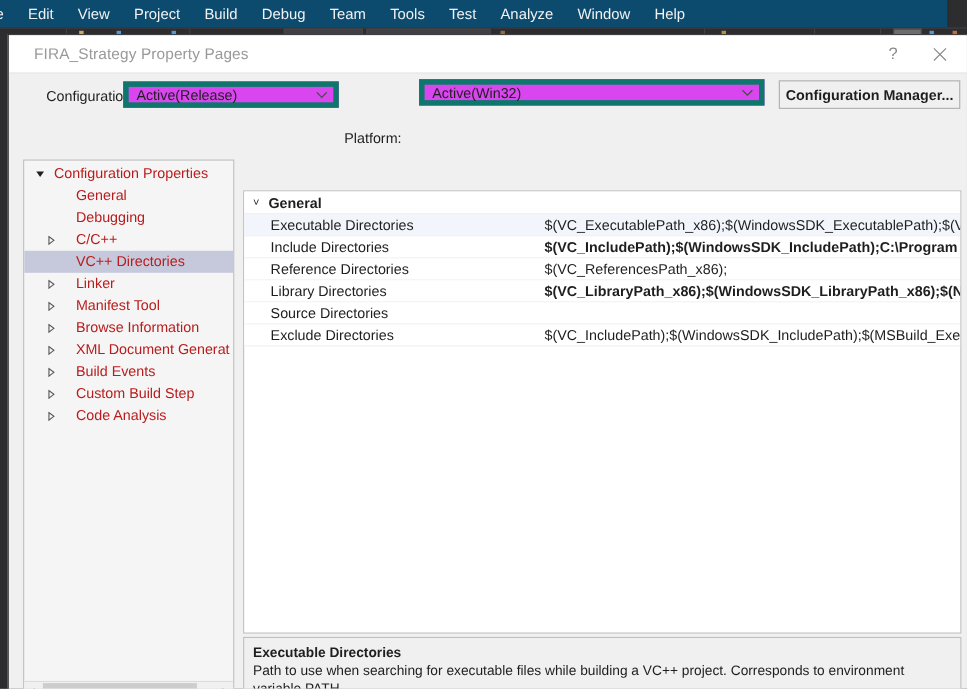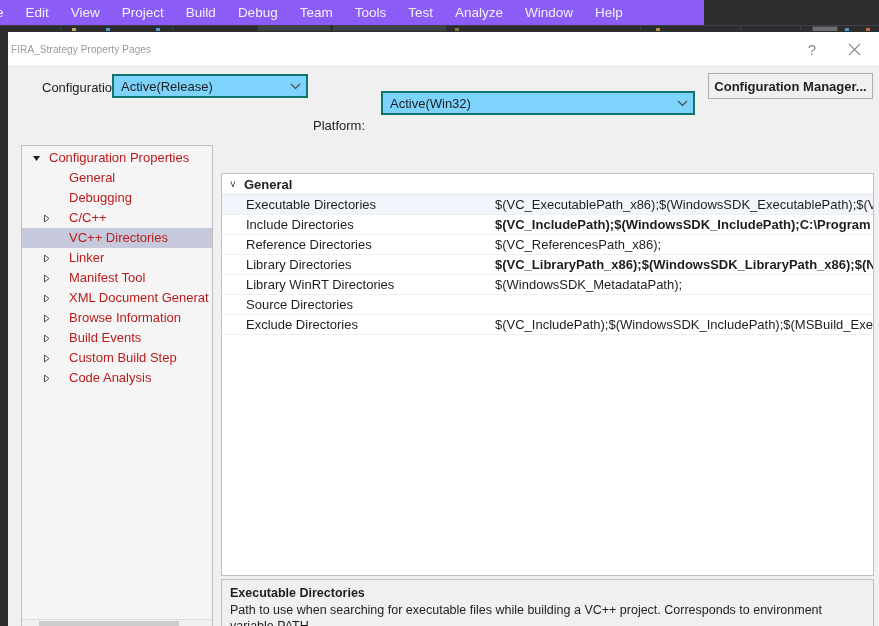--- a/index.html
+++ b/index.html
@@ -8,22 +8,22 @@
     width: 879px; height: 626px;
     overflow: hidden;
     font-family: "Liberation Sans", sans-serif;
   }
   body { background: #2d2d30; }
 
   
   #vs-root { position: absolute; inset: 0; background: #2d2d30; }
 
   #menubar {
-    position: absolute; left: 0; top: 0; width: 704px; height: 25px;
-    background: #8b5cf6;
+    position: absolute; left: 0; top: 0; width: 861px; height: 25px;
+    background: #0c4a6e;
     display: flex; align-items: center;
     padding-left: 0px;
   }
   .menu-item {
     color: #f1f1f1;
     font-size: 13.5px;
     padding: 3px 11px;
     white-space: nowrap;
     line-height: 17px;
   }
@@ -49,23 +49,23 @@
     overflow: hidden;
   }
 
   #dlg-titlebar {
     position: relative;
     height: 34px;
     background: #ffffff;
     display: flex; align-items: center;
   }
   #dlg-title {
-    font-size: 10px;
+    font-size: 14px;
     color: #9a9a9a;
-    padding-left: 3px;
+    padding-left: 23px;
     letter-spacing: .1px;
   }
   .title-btn {
     position: absolute; top: 0; height: 34px; width: 38px;
     display: flex; align-items: center; justify-content: center;
     color: #8b8b8b;
   }
   #help-btn { right: 48px; font-size: 15px; }
   #close-btn { right: 6px; }
   #close-btn svg { display:block; }
@@ -84,32 +84,32 @@
   .lbl {
     position: absolute;
     font-size: 13px; color: #1e1e1e;
     line-height: 16px;
   }
   #config-label { left: 13px; top: 13px; margin-left: 21px; }
   #platform-label { left: 305px; top: 13px; margin-top: 38px; }
 
   .combo {
     position: absolute; height: 24px;
-    background: #7dd3fc;
-    border: 2px solid #0f766e;
+    background: #d946ef;
+    border: 5px solid #0f766e;
     display: flex; align-items: center;
     font-size: 13px; color: #1e1e1e;
   }
   .combo .cval { padding-left: 7px; flex: 1; overflow: hidden; white-space: nowrap; }
   .combo .carrow {
     width: 22px; display:flex; align-items:center; justify-content:center;
     color: #4a4a4a;
   }
   #config-combo { left: 104px; top: 7px; width: 196px; }
-  #platform-combo { left: 373px; top: 24px; width: 314px; gap: 38px; }
+  #platform-combo { left: 373px; top: 5px; width: 314px; gap: 38px; }
 
   #config-mgr-btn {
     position: absolute; left: 700px; top: 6px; width: 165px; height: 26px;
     background: #f0f0f0; border: 1px solid #adadad;
     font-size: 13px; color: #1e1e1e;
     display: flex; align-items: center; justify-content: center; font-weight: bold;
   }
 
   
   #tree-panel {
@@ -308,26 +308,26 @@
               </span><span class="lbltxt">Linker</span></div>
             <div class="tree-row lvl1"><span class="tw indent1">
                 <svg width="9" height="9" viewBox="0 0 9 9">
                   <path d="M2.5 1 L2.5 8 L7 4.5 Z" fill="none" stroke="#555" stroke-width="1"></path>
                 </svg>
               </span><span class="lbltxt">Manifest Tool</span></div>
             <div class="tree-row lvl1"><span class="tw indent1">
                 <svg width="9" height="9" viewBox="0 0 9 9">
                   <path d="M2.5 1 L2.5 8 L7 4.5 Z" fill="none" stroke="#555" stroke-width="1"></path>
                 </svg>
+              </span><span class="lbltxt">Browse Information</span></div>
+            <div class="tree-row lvl1"><span class="tw indent1">
+                <svg width="9" height="9" viewBox="0 0 9 9">
+                  <path d="M2.5 1 L2.5 8 L7 4.5 Z" fill="none" stroke="#555" stroke-width="1"></path>
+                </svg>
               </span><span class="lbltxt">XML Document Generat</span></div>
-            <div class="tree-row lvl1"><span class="tw indent1">
-                <svg width="9" height="9" viewBox="0 0 9 9">
-                  <path d="M2.5 1 L2.5 8 L7 4.5 Z" fill="none" stroke="#555" stroke-width="1"></path>
-                </svg>
-              </span><span class="lbltxt">Browse Information</span></div>
             <div class="tree-row lvl1"><span class="tw indent1">
                 <svg width="9" height="9" viewBox="0 0 9 9">
                   <path d="M2.5 1 L2.5 8 L7 4.5 Z" fill="none" stroke="#555" stroke-width="1"></path>
                 </svg>
               </span><span class="lbltxt">Build Events</span></div>
             <div class="tree-row lvl1"><span class="tw indent1">
                 <svg width="9" height="9" viewBox="0 0 9 9">
                   <path d="M2.5 1 L2.5 8 L7 4.5 Z" fill="none" stroke="#555" stroke-width="1"></path>
                 </svg>
               </span><span class="lbltxt">Custom Build Step</span></div>
@@ -361,24 +361,20 @@
             </div>
             <div class="prop-row">
               <div class="prop-name">Reference Directories</div>
               <div class="prop-val">$(VC_ReferencesPath_x86);</div>
             </div>
             <div class="prop-row">
               <div class="prop-name">Library Directories</div>
               <div class="prop-val bold">$(VC_LibraryPath_x86);$(WindowsSDK_LibraryPath_x86);$(NET</div>
             </div>
             <div class="prop-row">
-              <div class="prop-name">Library WinRT Directories</div>
-              <div class="prop-val">$(WindowsSDK_MetadataPath);</div>
-            </div>
-            <div class="prop-row">
               <div class="prop-name">Source Directories</div>
             </div>
             <div class="prop-row">
               <div class="prop-name">Exclude Directories</div>
               <div class="prop-val">$(VC_IncludePath);$(WindowsSDK_IncludePath);$(MSBuild_Executa</div>
             </div>
           </div>
       </div>
 
       <div id="desc-pane">

